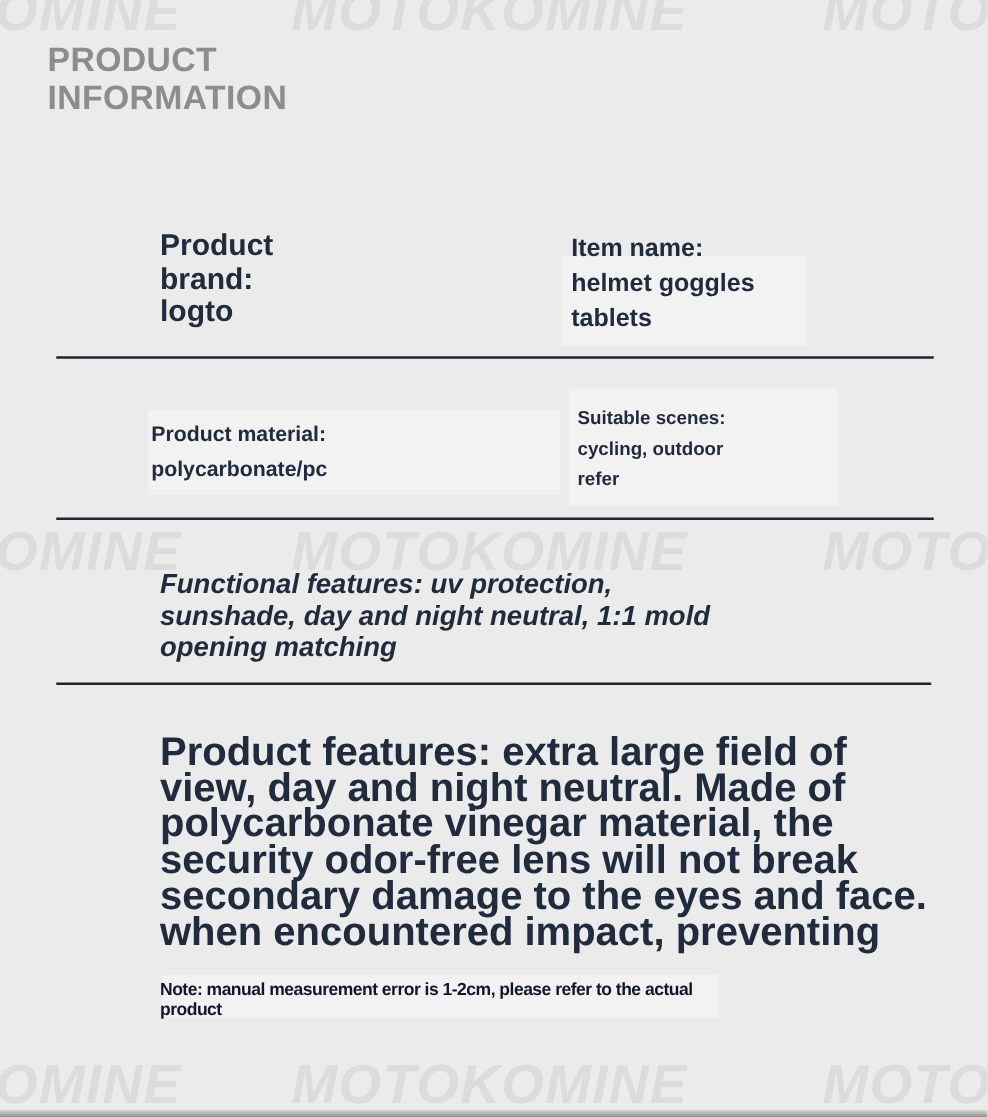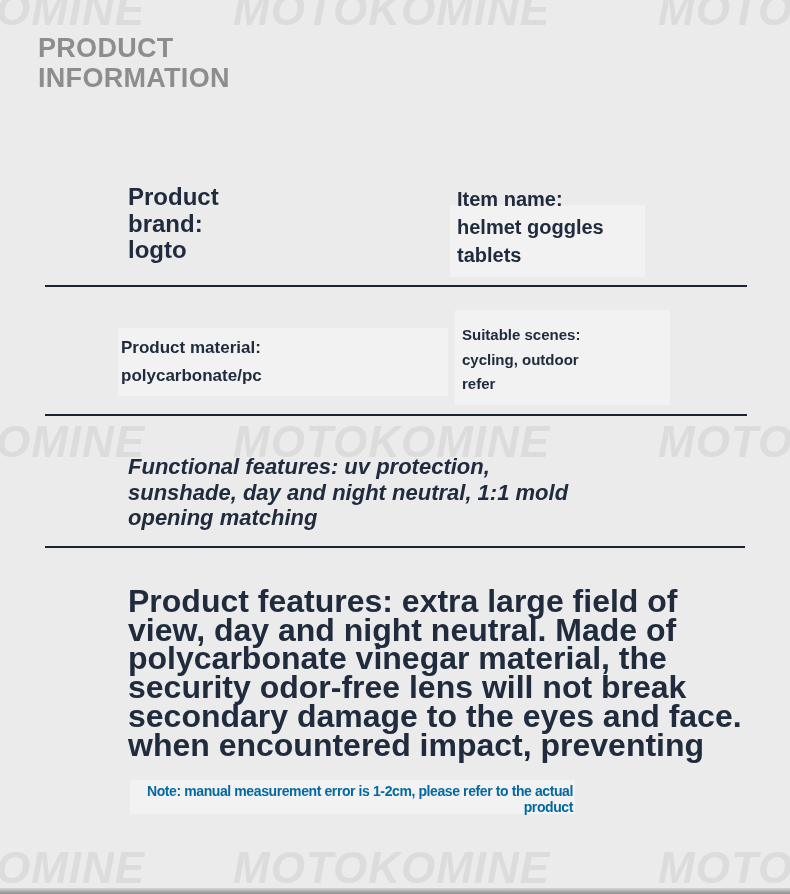--- a/index.html
+++ b/index.html
@@ -50,21 +50,21 @@
   .functional-cell{left:128px;top:454px;font-size:22px;line-height:25.5px;font-style:italic;}
   .features-cell{left:128px;top:587px;font-size:32px;line-height:28.7px;}
 
   .divider{position:absolute;height:2px;background:#1b2430;}
   .divider-1{left:45px;top:285px;width:702px;}
   .divider-2{left:45px;top:414px;width:702px;}
   .divider-3{left:45px;top:546px;width:700px;}
 
   .note{
     position:absolute;left:128px;top:783px;width:445px;
-    text-align:right;color:#0369a1;
+    text-align:left;color:#0f172a;
     font-size:14px;line-height:16px;font-weight:bold;
     letter-spacing:-0.4px;
   }
   .note .line{white-space:nowrap;}
   .note .line + .line{white-space:normal;}
 
   .bottom-bar{
     position:absolute;left:0;top:888px;width:790px;height:6px;
     background:linear-gradient(to bottom,#d6d6d6,#8d8d8d);
   }

